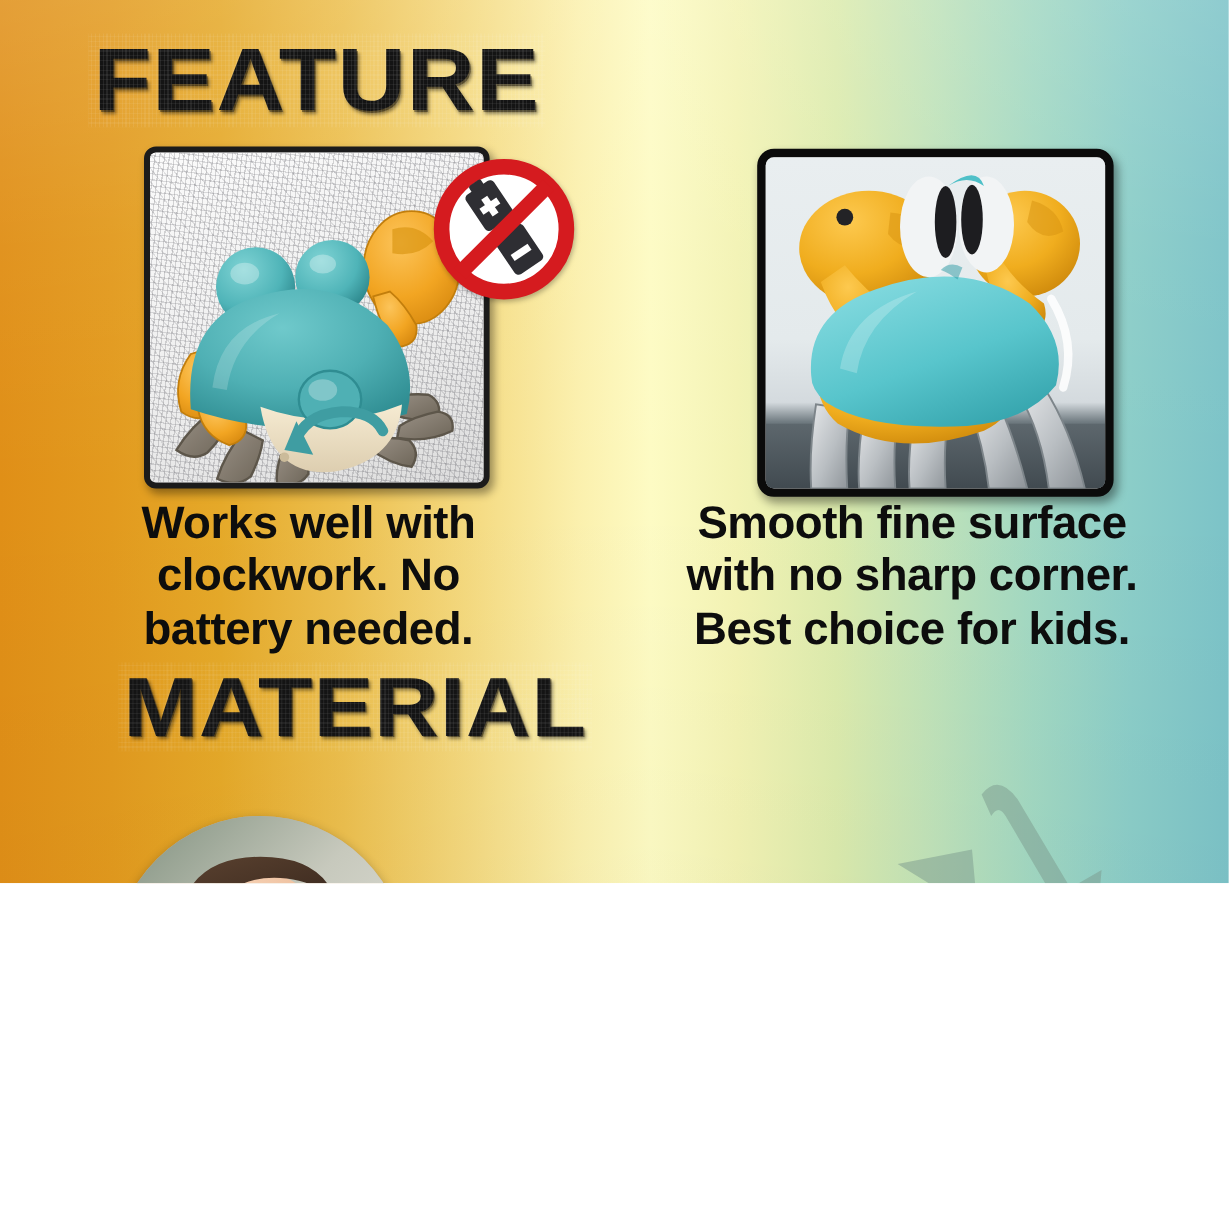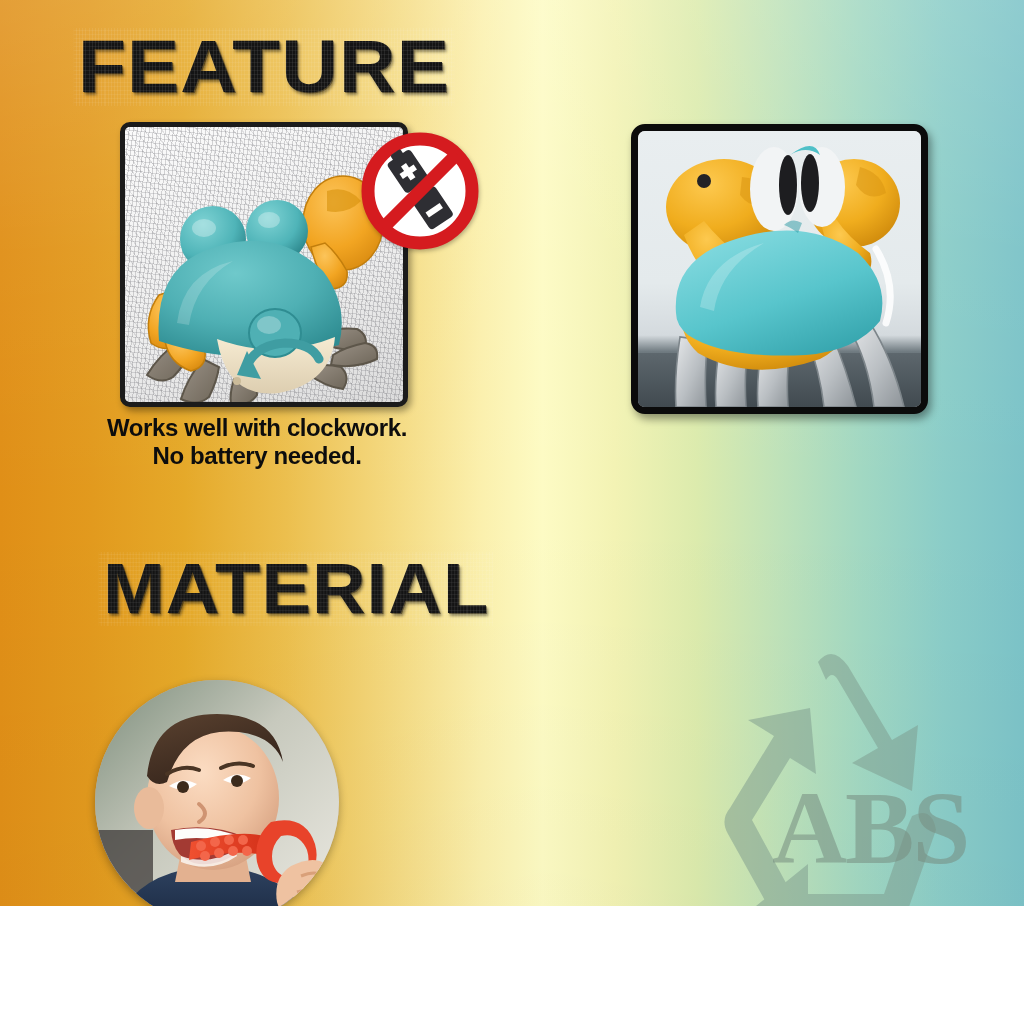--- a/index.html
+++ b/index.html
@@ -3,21 +3,21 @@
 <meta charset="utf-8">
 <style>
   html, body {
     margin: 0;
     padding: 0;
     background: #ffffff;
   }
   #page {
     position: relative;
     width: 1024px;
-    height: 906px;
+    height: 736px;
     overflow: hidden;
     font-family: "Liberation Sans", sans-serif;
     background:
       linear-gradient(to bottom,
         rgba(255,255,255,0.14) 0%,
         rgba(255,255,255,0.04) 28%,
         rgba(255,255,255,0.00) 55%,
         rgba(0,0,0,0.02) 100%),
       linear-gradient(to right,
         #e08f17 0%,
@@ -84,21 +84,21 @@
     opacity: 0.55;
   }
 
   
   .caption {
     position: absolute;
     text-align: center;
     color: #0d0d0d;
     font-family: "Liberation Sans", sans-serif;
     font-weight: bold;
-    font-size: 24px;
+    font-size: 38px;
     line-height: 1.17;
     letter-spacing: -0.4px;
   }
   #caption-left  { left: 92px;  top: 414px; width: 330px; }
   #caption-right { left: 570px; top: 414px; width: 380px; }
   #caption-bottom {
     left: 352px; top: 802px; width: 580px;
     font-size: 34px; line-height: 1.22;
   }
 
@@ -334,20 +334,21 @@
       <path d="M38 182 q-4 -52 54 -72 q74 -26 128 12 q32 30 22 68 q-24 30 -74 34 q-82 4 -118 -20 q-12 -10 -12 -22 z" fill="url(#shellG2)"></path>
       <path d="M62 176 q8 -48 64 -64 q-44 26 -50 68 z" fill="#ffffff" opacity="0.22"></path>
       <path d="M146 94 q8 -8 18 -2 l-4 10 q-8 -6 -14 -8 z" fill="#2b9aa4" opacity="0.5"></path>
 
       <path d="M238 118 q22 36 10 74" fill="none" stroke="#ffffff" stroke-width="7" stroke-linecap="round" opacity="0.85"></path>
     </svg>
   </div>
 
   <div class="caption" id="caption-left">Works well with clockwork. No battery needed.</div>
 
+  <div class="caption" id="caption-right">Smooth fine surface with no sharp corner. Best choice for kids.</div>
 
   <div class="heading" id="heading-material">MATERIAL</div>
 
   <svg id="recycle-symbol" viewBox="0 0 268 300">
     <g fill="#7d9a8d">
 
       <path d="M118 22 q14 -18 30 4 l44 74 l26 -15 l-6 66 l-60 -28 l26 -15 l-40 -68 q-6 -10 -12 0 z"></path>
 
       <path d="M212 176 q20 -10 24 14 l-26 74 q-4 14 -20 14 l-82 0 l0 30 l-52 -42 l52 -42 l0 30 l76 0 l22 -64 z"></path>
 

